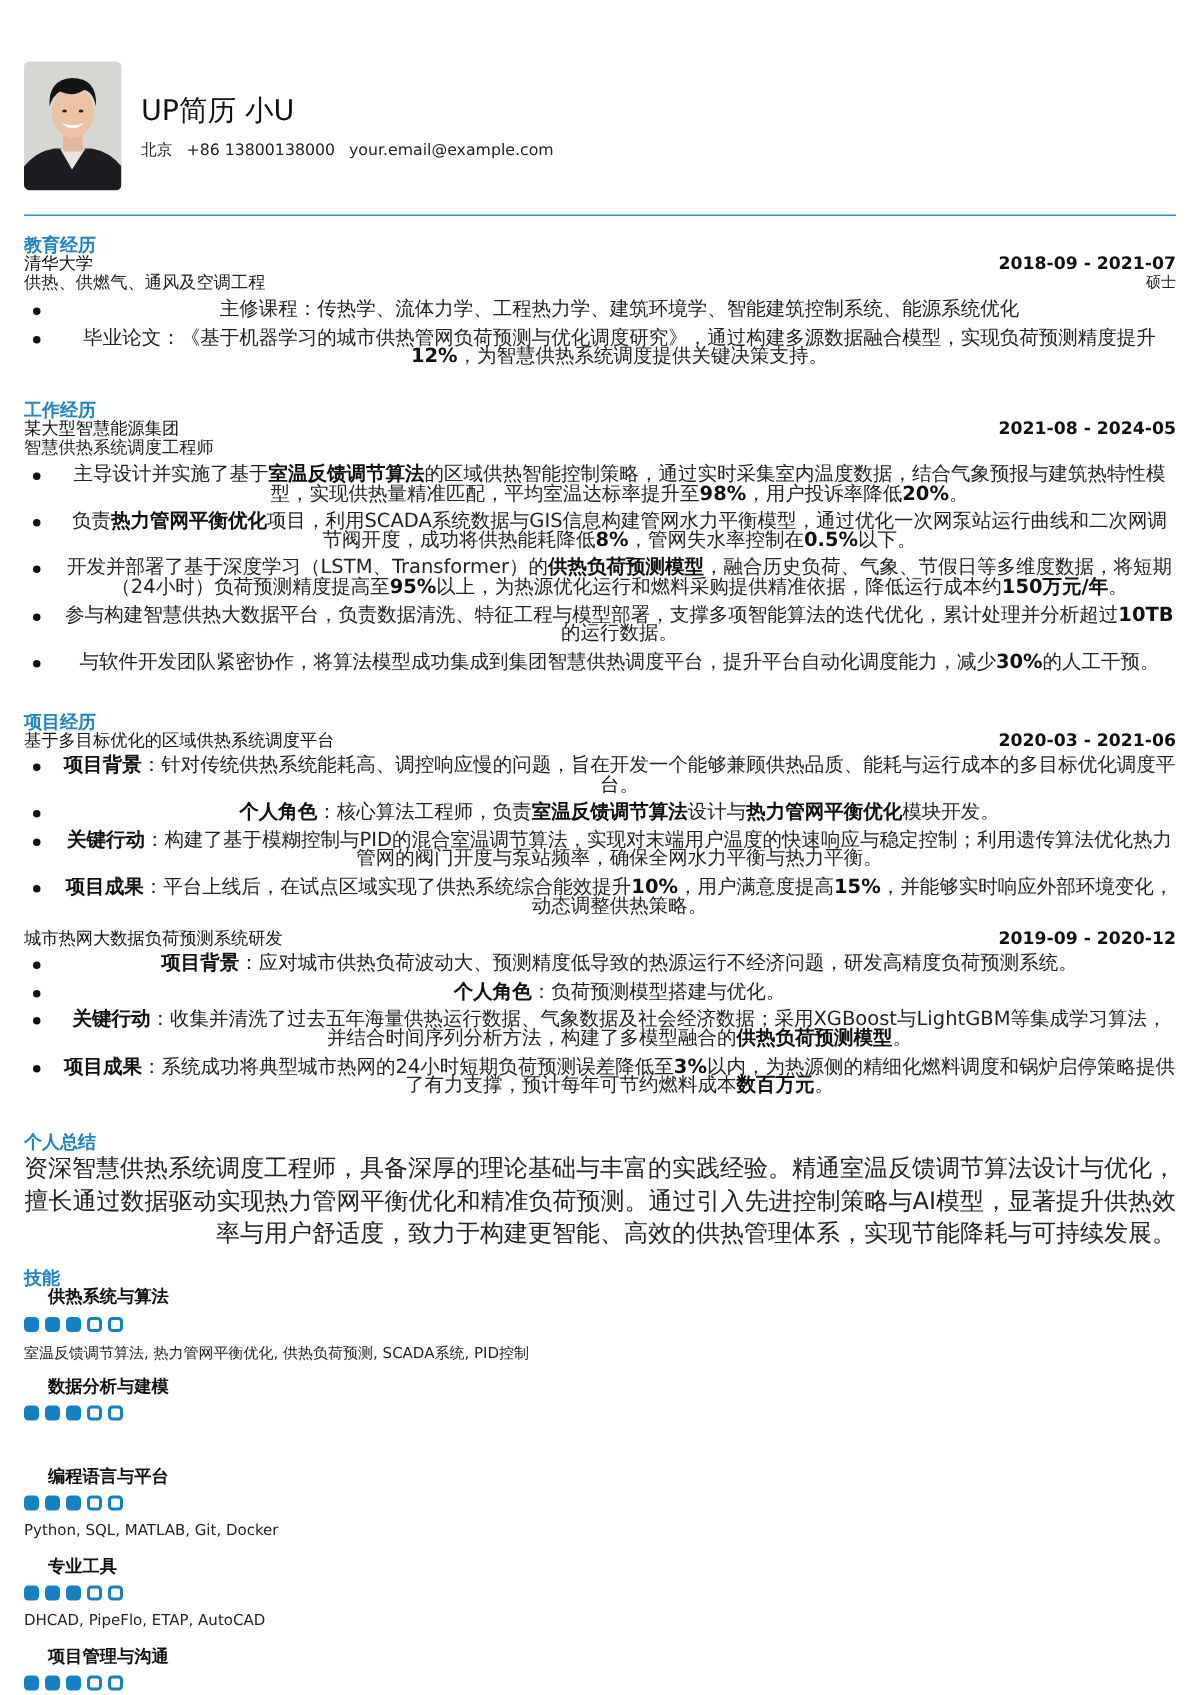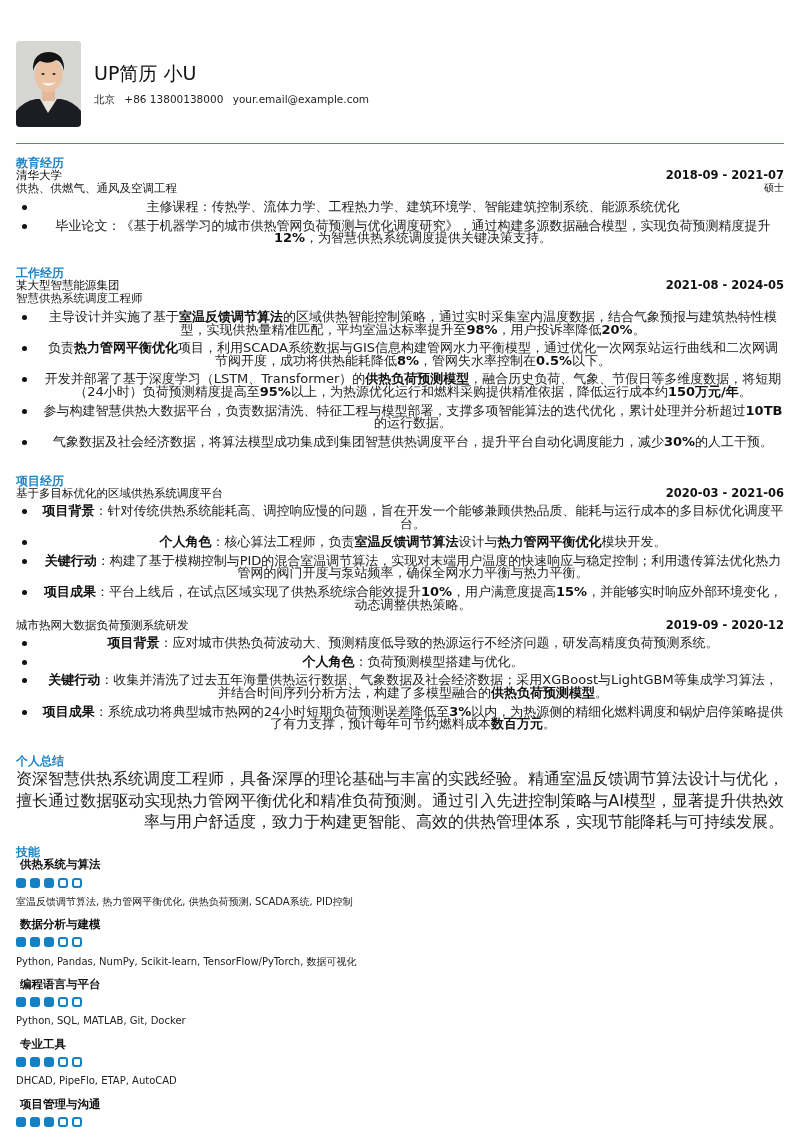--- a/index.html
+++ b/index.html
@@ -47,21 +47,21 @@
     content: ""; position: absolute; left: 6px; top: 4px; width: 5px; height: 5px;
     border-radius: 50%; background: #111;
   }
   ul.bullets li b { color: #111; }
 
   .summary {
     position: absolute; left: 16px; top: 768px; width: 768px; font-size: 16px;
     line-height: 21.5px; color: #222; text-align: right;
   }
 
-  .skill-name { position: absolute; left: 20px; font-size: 11.5px; font-weight: bold; color: #111; text-align: right; }
+  .skill-name { position: absolute; left: 32px; font-size: 11.5px; font-weight: bold; color: #111; text-align: right; }
   .dots { position: absolute; left: 16px; height: 10px; display: flex; gap: 4px; }
   .dot { width: 10px; height: 10px; border-radius: 3px; box-sizing: border-box; }
   .dot.on { background: #1481c4; }
   .dot.off { background: #fff; border: 2px solid #1481c4; }
   .skill-desc { position: absolute; left: 16px; font-size: 10px; color: #222; white-space: nowrap; }
 </style>
 </head>
 <body>
 
 <div class="page">
@@ -101,21 +101,21 @@
 
   <div class="section-title" style="top:265px">工作经历</div>
   <div class="row-title" style="top:278px">某大型智慧能源集团</div>
   <div class="row-date" style="top:278px">2021-08 - 2024-05</div>
   <div class="row-sub" style="top:291px">智慧供热系统调度工程师</div>
   <ul class="bullets" style="top:311px">
       <li><span>主导设计并实施了基于</span><b>室温反馈调节算法</b><span>的区域供热智能控制策略，通过实时采集室内温度数据，结合气象预报与建筑热特性模型，实现供热量精准匹配，平均室温达标率提升至</span><b>98%</b><span>，用户投诉率降低</span><b>20%</b><span>。</span></li>
       <li><span>负责</span><b>热力管网平衡优化</b><span>项目，利用SCADA系统数据与GIS信息构建管网水力平衡模型，通过优化一次网泵站运行曲线和二次网调节阀开度，成功将供热能耗降低</span><b>8%</b><span>，管网失水率控制在</span><b>0.5%</b><span>以下。</span></li>
       <li><span>开发并部署了基于深度学习（LSTM、Transformer）的</span><b>供热负荷预测模型</b><span>，融合历史负荷、气象、节假日等多维度数据，将短期（24小时）负荷预测精度提高至</span><b>95%</b><span>以上，为热源优化运行和燃料采购提供精准依据，降低运行成本约</span><b>150万元/年</b><span>。</span></li>
       <li><span>参与构建智慧供热大数据平台，负责数据清洗、特征工程与模型部署，支撑多项智能算法的迭代优化，累计处理并分析超过</span><b>10TB</b><span>的运行数据。</span></li>
-      <li><span>气象数据及社会经济数据，将算法模型成功集成到集团智慧供热调度平台，提升平台自动化调度能力，减少</span><b>30%</b><span>的人工干预。</span></li>
+      <li><span>与软件开发团队紧密协作，将算法模型成功集成到集团智慧供热调度平台，提升平台自动化调度能力，减少</span><b>30%</b><span>的人工干预。</span></li>
     </ul>
 
   <div class="section-title" style="top:473px">项目经历</div>
   <div class="row-title" style="top:486px">基于多目标优化的区域供热系统调度平台</div>
   <div class="row-date" style="top:486px">2020-03 - 2021-06</div>
   <ul class="bullets" style="top:505px">
       <li><b>项目背景</b><span>：针对传统供热系统能耗高、调控响应慢的问题，旨在开发一个能够兼顾供热品质、能耗与运行成本的多目标优化调度平台。</span></li>
       <li><b>个人角色</b><span>：核心算法工程师，负责</span><b>室温反馈调节算法</b><span>设计与</span><b>热力管网平衡优化</b><span>模块开发。</span></li>
       <li><b>关键行动</b><span>：构建了基于模糊控制与PID的混合室温调节算法，实现对末端用户温度的快速响应与稳定控制；利用遗传算法优化热力管网的阀门开度与泵站频率，确保全网水力平衡与热力平衡。</span></li>
       <li><b>项目成果</b><span>：平台上线后，在试点区域实现了供热系统综合能效提升</span><b>10%</b><span>，用户满意度提高</span><b>15%</b><span>，并能够实时响应外部环境变化，动态调整供热策略。</span></li>
@@ -146,21 +146,20 @@
   <div class="skill-desc" style="top:895px">室温反馈调节算法, 热力管网平衡优化, 供热负荷预测, SCADA系统, PID控制</div>
 
   <div class="skill-name" style="top:917px">数据分析与建模</div>
   <div class="dots" style="top:937px">
       <span class="dot on"></span>
       <span class="dot on"></span>
       <span class="dot on"></span>
       <span class="dot off"></span>
       <span class="dot off"></span>
     </div>
-  <div class="skill-desc" style="top:955px">Python, Pandas, NumPy, Scikit-learn, TensorFlow/PyTorch, 数据可视化</div>
 
   <div class="skill-name" style="top:977px">编程语言与平台</div>
   <div class="dots" style="top:997px">
       <span class="dot on"></span>
       <span class="dot on"></span>
       <span class="dot on"></span>
       <span class="dot off"></span>
       <span class="dot off"></span>
     </div>
   <div class="skill-desc" style="top:1015px">Python, SQL, MATLAB, Git, Docker</div>

